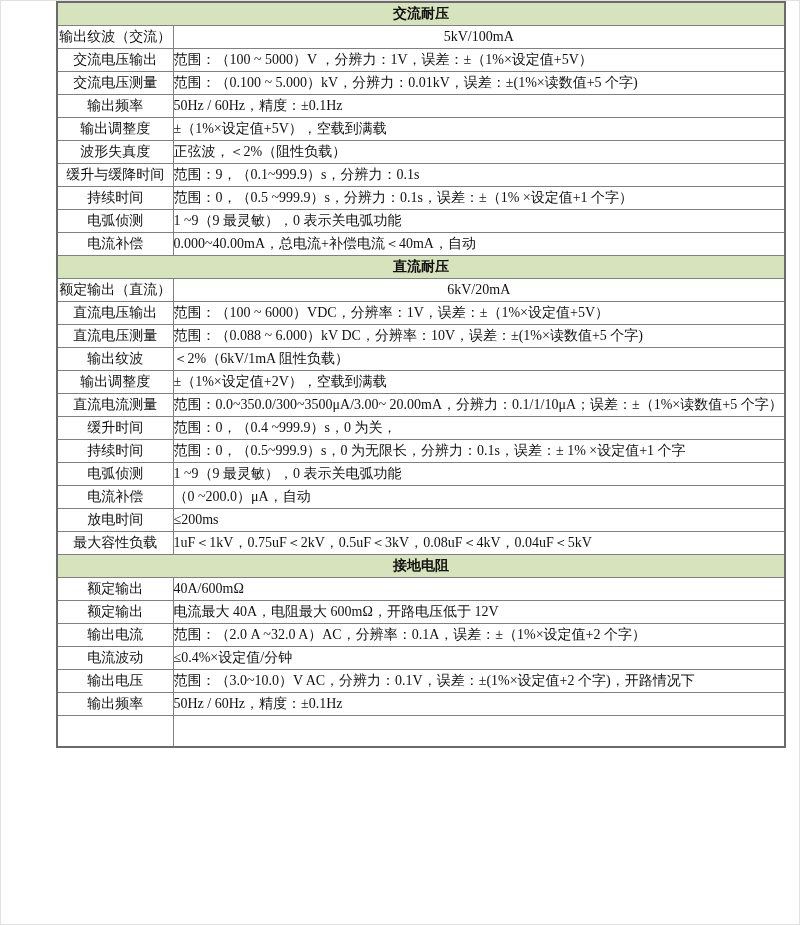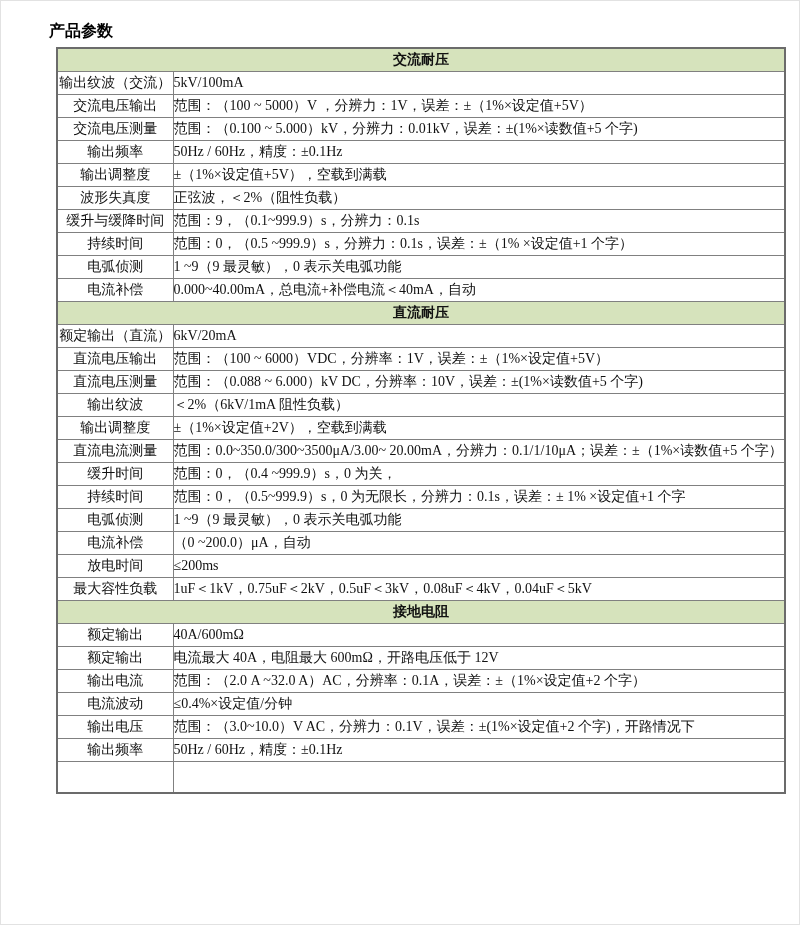--- a/index.html
+++ b/index.html
@@ -52,28 +52,27 @@
     border-top: 2px solid var(--border-dark, #6b6b6b);
     border-bottom: 1px solid var(--border-dark, #6b6b6b);
   }
   td.lbl {
     width: 116px;
     text-align: center;
     padding: 0 13px;
     box-sizing: border-box;
   }
   td.val { padding: 0 6px 0 8px; }
-  td.val.center { text-align: left; }
+  td.val.center { text-align: center; }
   tr.partial td { height: 30px; border-bottom: none; }
 </style>
 </head>
 <body>
 
 <div class="page">
-  <div class="doc-title">产品参数</div>
 
   <table class="params">
     <colgroup>
         <col style="width:116px">
         <col>
       </colgroup>
     <tbody>
 
       <tr>
         <td colspan="2" class="sec">交流耐压</td>

